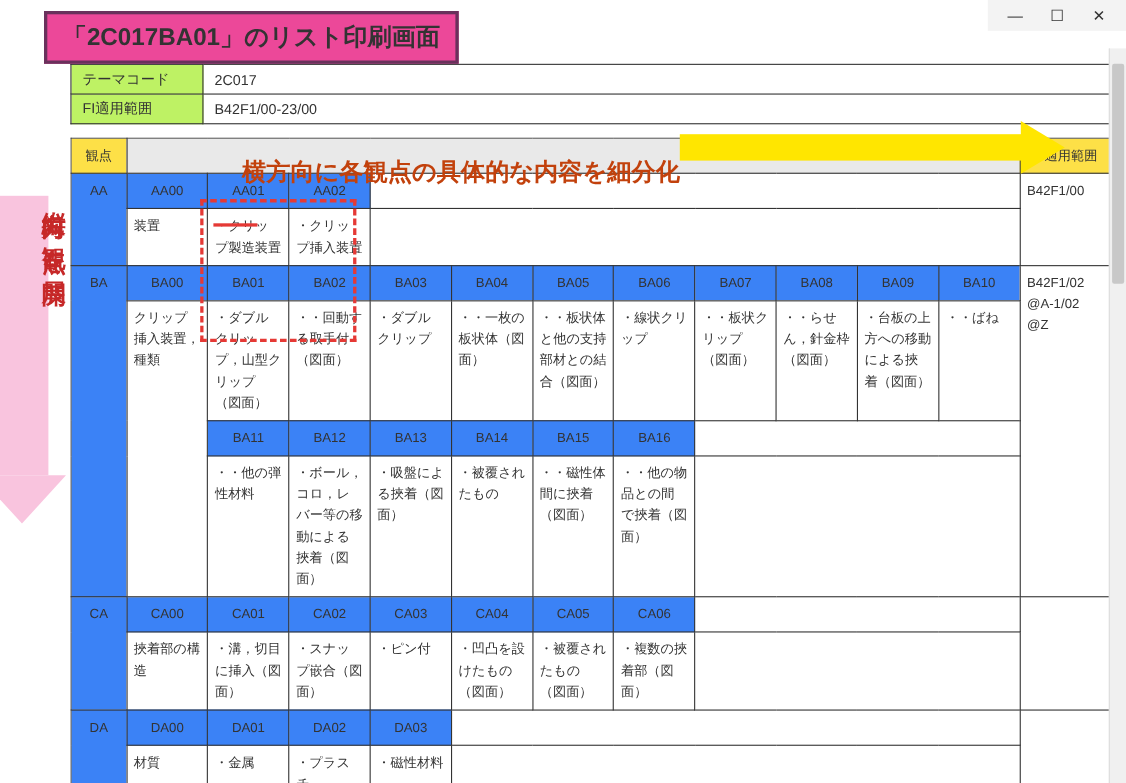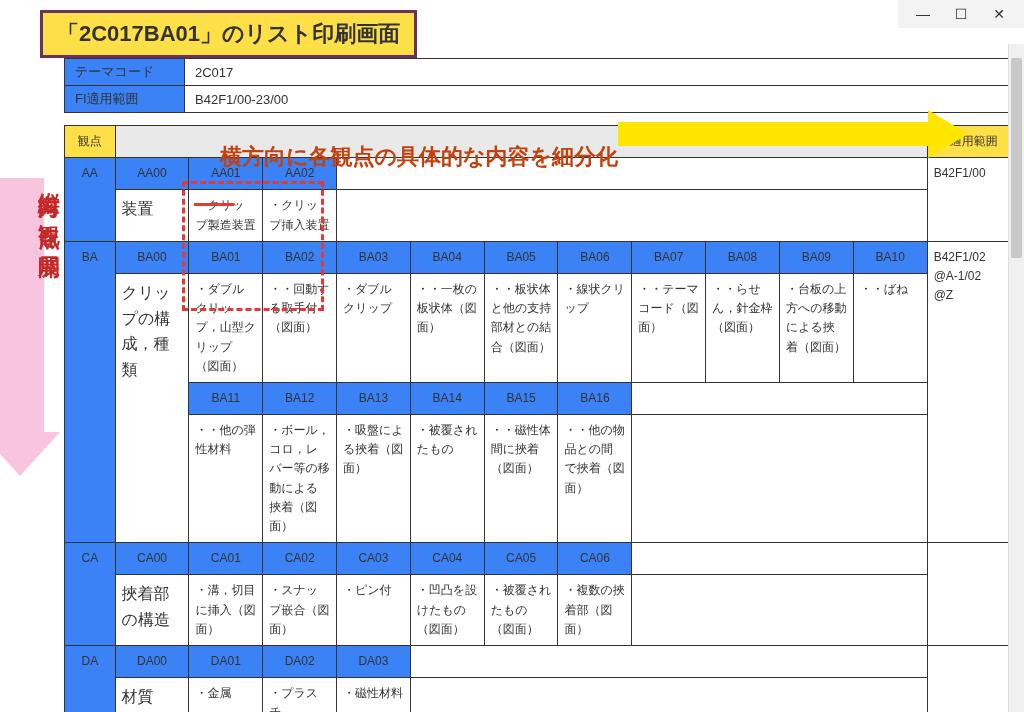--- a/index.html
+++ b/index.html
@@ -27,40 +27,40 @@
   }
   .window-chrome span { width: 22px; text-align: center; font-family: "Segoe UI Symbol", sans-serif; }
   .content-wrap {
     position: relative;
     padding: 58px 14px 14px 64px;
   }
   
   .banner {
     position: absolute;
     top: 10px; left: 40px;
-    background: #fde047;
+    background: #ec4899;
     border: 3px solid #6a315c;
     padding: 6px 14px;
     font-size: 22px;
     font-weight: bold;
     z-index: 40;
   }
   
   table.info {
     border-collapse: collapse;
     width: 100%;
     margin-bottom: 12px;
   }
   table.info th, table.info td {
     border: 1px solid #333;
     padding: 4px 10px;
     text-align: left;
     font-weight: normal;
   }
-  table.info th { width: 120px; background: #3b82f6; }
+  table.info th { width: 120px; background: #bef264; }
   
   .note-horiz {
     position: absolute;
     top: 142px; left: 220px;
     font-size: 22px;
     color: #c2410c;
     font-weight: bold;
     z-index: 45;
     white-space: nowrap;
   }
@@ -121,21 +121,21 @@
     border: 1px solid #333;
     padding: 6px 6px;
     vertical-align: top;
     font-size: 12px;
     line-height: 1.6;
     background: #fff;
   }
   table.grid th { background: #fde047; font-weight: normal; }
   table.grid td.head { background: #e9e9e9; text-align: center; }
   table.grid td.code { background: #3b82f6; text-align: center; }
-  table.grid td.rowlab { font-size: 16px; }
+  table.grid td.rowlab { font-size: 12px; }
   table.grid td.empty { background: #fff; }
   col.c-view { width: 48px; }
   col.c-label { width: 70px; }
   col.c-cell { width: 70px; }
   col.c-fi { width: 78px; }
   
   .red-box {
     position: absolute;
     border: 3px dashed #e53935;
     pointer-events: none;
@@ -252,28 +252,28 @@
         <td class="code">BA04</td>
         <td class="code">BA05</td>
         <td class="code">BA06</td>
         <td class="code">BA07</td>
         <td class="code">BA08</td>
         <td class="code">BA09</td>
         <td class="code">BA10</td>
         <td rowspan="4">B42F1/02 @A-1/02 @Z</td>
       </tr>
       <tr>
-        <td class="rowlab" rowspan="3">クリップの構成，種類</td>
+        <td class="rowlab" rowspan="3">クリップ挿入装置，種類</td>
         <td>・ダブルクリップ，山型クリップ（図面）</td>
         <td>・・回動する取手付（図面）</td>
         <td>・ダブルクリップ</td>
         <td>・・一枚の板状体（図面）</td>
         <td>・・板状体と他の支持部材との結合（図面）</td>
         <td>・線状クリップ</td>
-        <td>・・テーマコード（図面）</td>
+        <td>・・板状クリップ（図面）</td>
         <td>・・らせん，針金枠（図面）</td>
         <td>・台板の上方への移動による挾着（図面）</td>
         <td>・・ばね</td>
       </tr>
 
       <tr>
         <td class="code">BA11</td>
         <td class="code">BA12</td>
         <td class="code">BA13</td>
         <td class="code">BA14</td>

